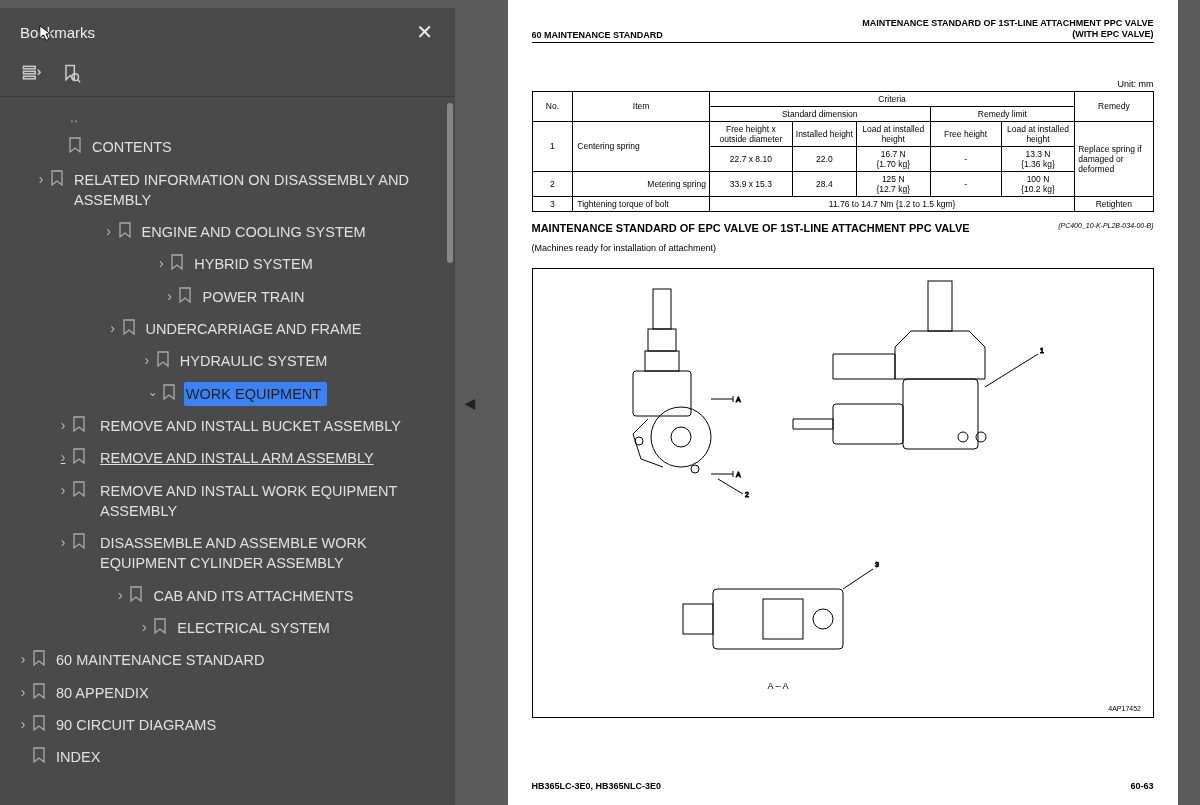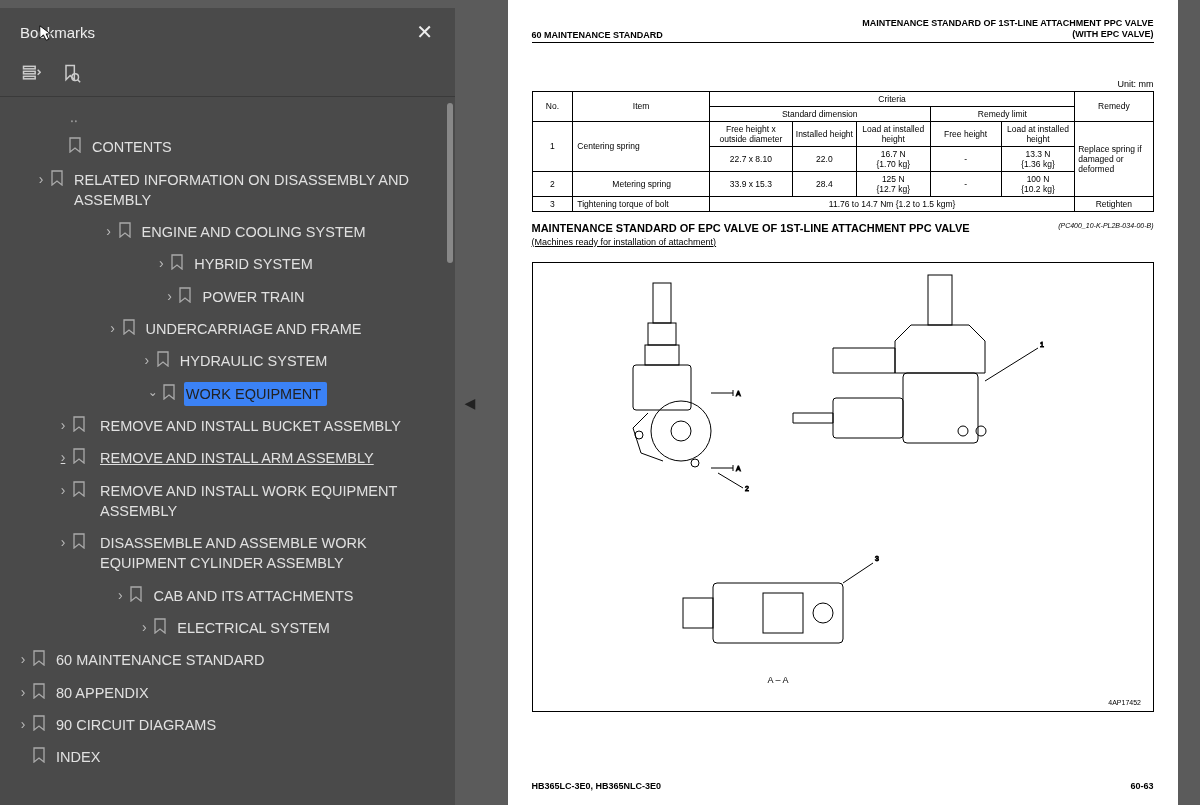--- a/index.html
+++ b/index.html
@@ -179,21 +179,21 @@
     font-weight: bold;
     margin-top: 10px;
     line-height: 1.2;
   }
   .section-title .code {
     float: right;
     font-size: 7px;
     font-style: italic;
     font-weight: normal;
   }
-  .section-note { font-size: 9px; margin-top: 2px; text-decoration: underline; }
+  .section-note { font-size: 9px; margin-top: 8px; }
   .diagram {
     margin-top: 15px;
     border: 1px solid #000;
     height: 448px;
     position: relative;
   }
   .diagram svg { width: 100%; height: 100%; }
   .page-foot {
     display: flex;
     justify-content: space-between;
@@ -453,21 +453,21 @@
       </tr>
       <tr>
         <td>22.7 x 8.10</td>
         <td>22.0</td>
         <td><span>16.7 N</span><br><span>{1.70 kg}</span></td>
         <td>-</td>
         <td><span>13.3 N</span><br><span>{1.36 kg}</span></td>
       </tr>
       <tr>
         <td>2</td>
-        <td style="text-align:center;padding-left:4px">Metering spring</td>
+        <td style="text-align:right;padding-left:4px">Metering spring</td>
         <td>33.9 x 15.3</td>
         <td>28.4</td>
         <td><span>125 N</span><br><span>{12.7 kg}</span></td>
         <td>-</td>
         <td><span>100 N</span><br><span>{10.2 kg}</span></td>
       </tr>
       <tr>
         <td>3</td>
         <td style="text-align:left;padding-left:4px">Tightening torque of bolt</td>
         <td colspan="5">11.76 to 14.7 Nm {1.2 to 1.5 kgm}</td>

